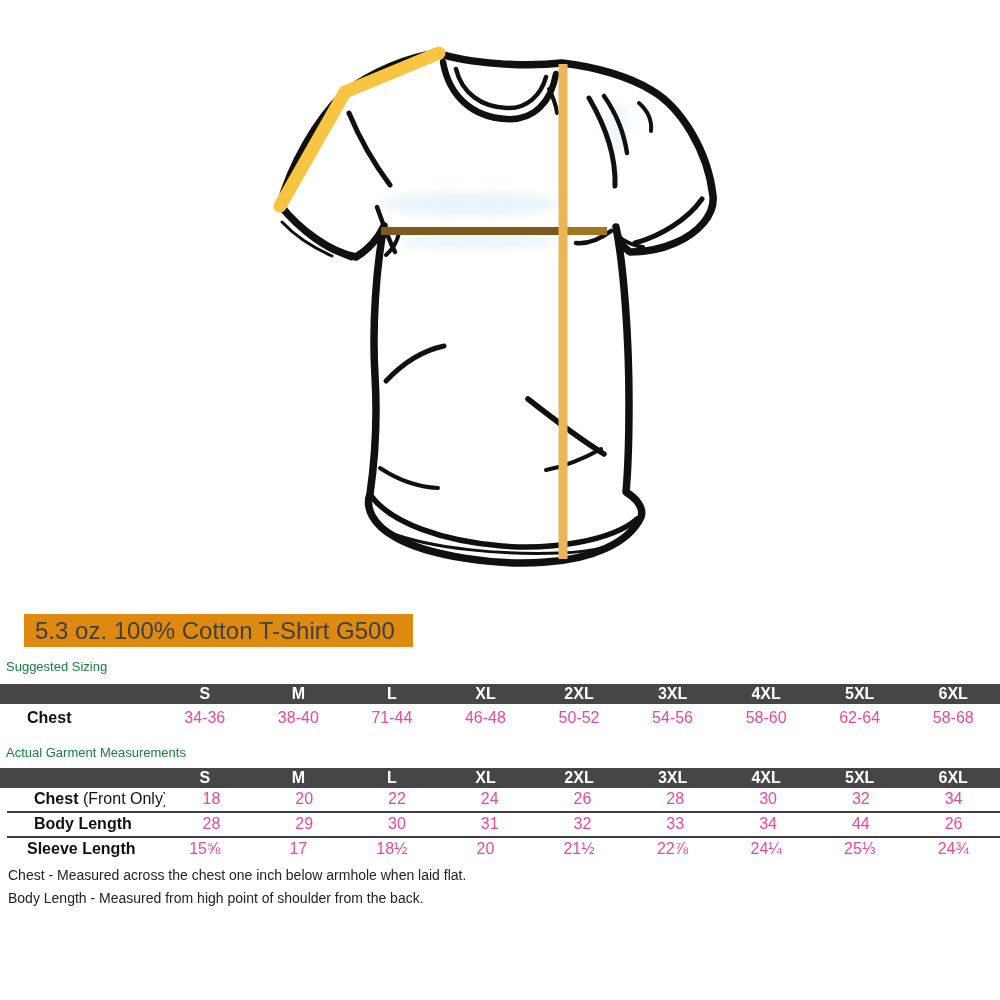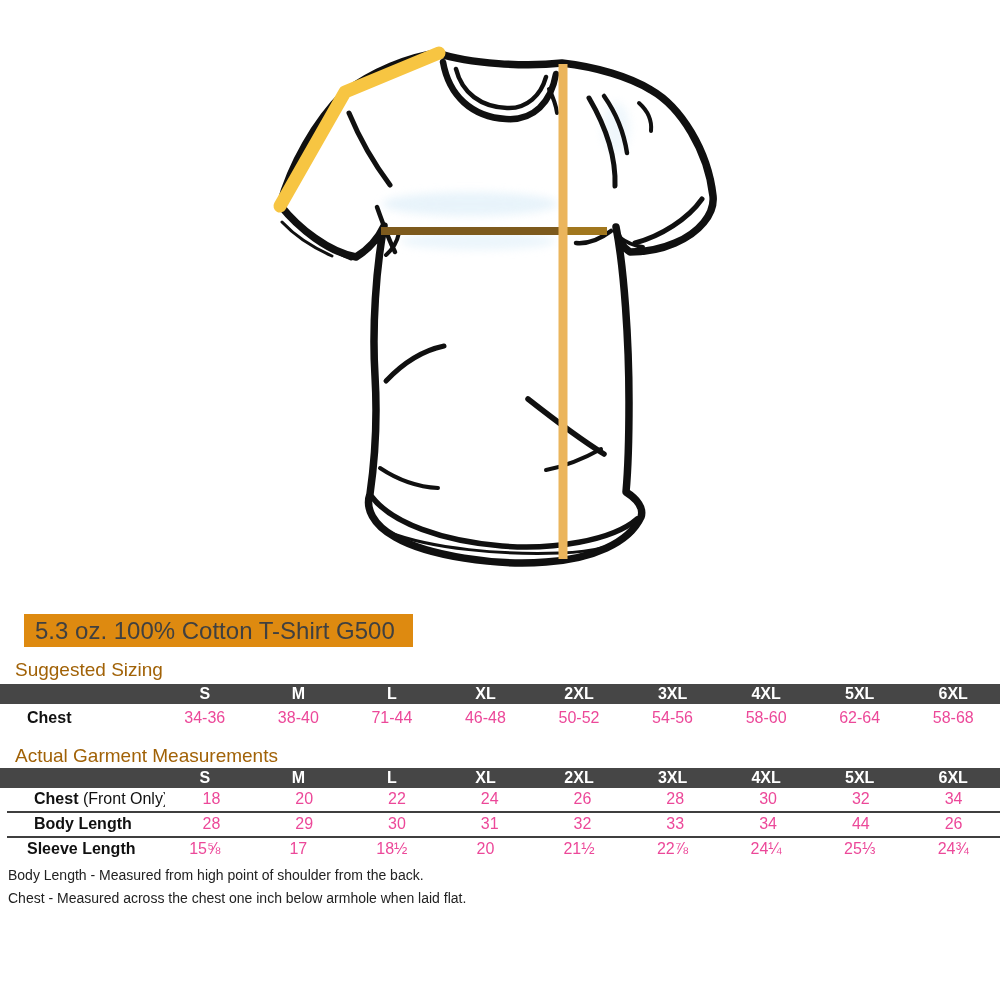--- a/index.html
+++ b/index.html
@@ -2,21 +2,21 @@
 <html><head>
 <meta charset="utf-8">
 <style>
   html,body{margin:0;padding:0;background:#fff;}
   .page{position:relative;width:1000px;height:1000px;background:#fff;overflow:hidden;
         font-family:"Liberation Sans","DejaVu Sans",sans-serif;}
   .diagram{position:absolute;left:0;top:0;}
   .banner{position:absolute;left:4px;top:614px;width:389px;height:33px;box-sizing:border-box;
           line-height:33px;padding-left:11px;font-size:24px;font-weight:normal;color:#404040;
           background:#DE8A10;white-space:nowrap;margin-left:20px;}
-  .sec-title{position:absolute;left:15px;font-size:19px;color:#a16207;}
+  .sec-title{position:absolute;left:6px;font-size:13px;color:#15803d;}
   .tbl{position:absolute;left:0;width:1000px;}
   .grid{display:grid;grid-template-columns:158px repeat(9,1fr);}
   .hdr{background:#464646;height:20px;line-height:20px;}
   .hdr .cell{color:#fff;font-weight:bold;font-size:16px;text-align:center;}
   .row{height:27px;line-height:27px;}
   .tbl2 .row{height:23px;line-height:22px;}
   .tbl2 .row.sep{border-bottom:2px solid #3f3f3f;margin-left:7px;}
   .cell{font-size:16px;color:#ec4899;text-align:center;overflow:hidden;white-space:nowrap;}
   .cell.label{text-align:left;padding-left:27px;font-weight:bold;color:#111;}
   .cell.label .note{font-weight:normal;}
@@ -180,17 +180,17 @@
       <div class="cell">20</div>
       <div class="cell">21½</div>
       <div class="cell">22⅞</div>
       <div class="cell">24¼</div>
       <div class="cell">25⅓</div>
       <div class="cell">24¾</div>
     </div>
   </div>
 
   <div class="footnotes">
+    <div>Chest - Measured across the chest one inch below armhole when laid flat.</div>
     <div>Body Length - Measured from high point of shoulder from the back.</div>
-    <div>Chest - Measured across the chest one inch below armhole when laid flat.</div>
   </div>
 
 </div>
 
 </body></html>

